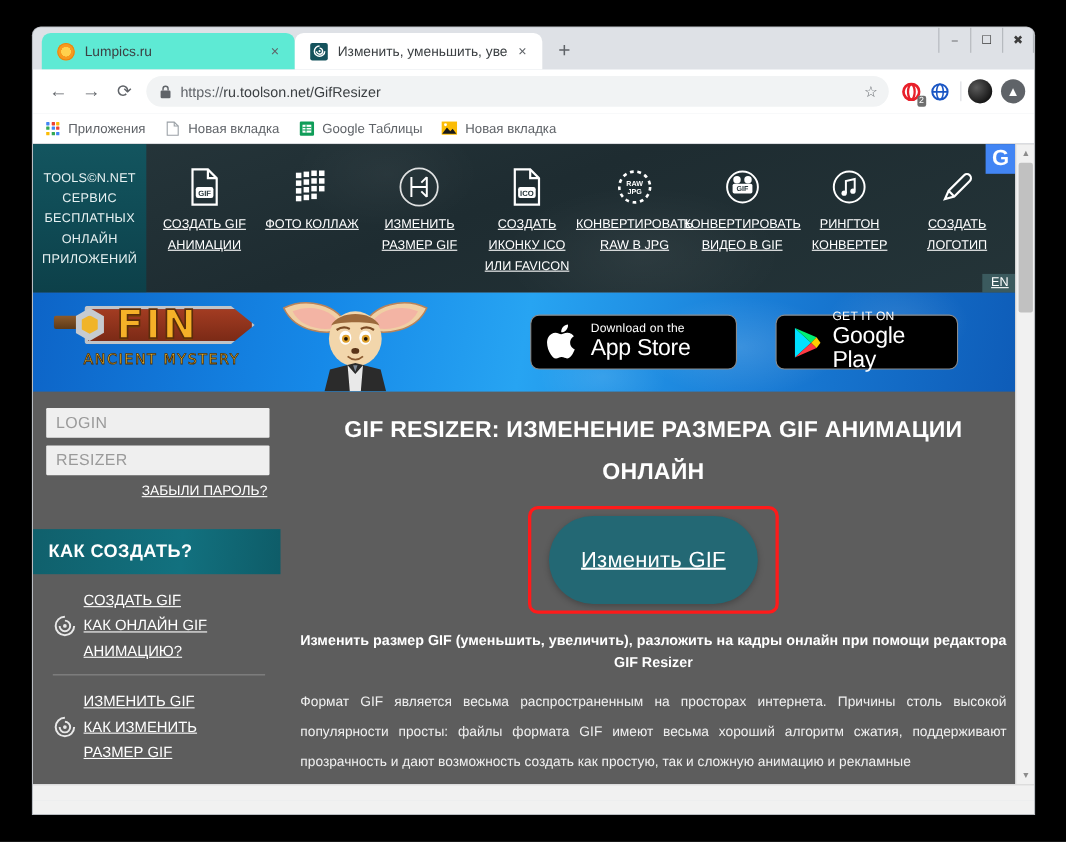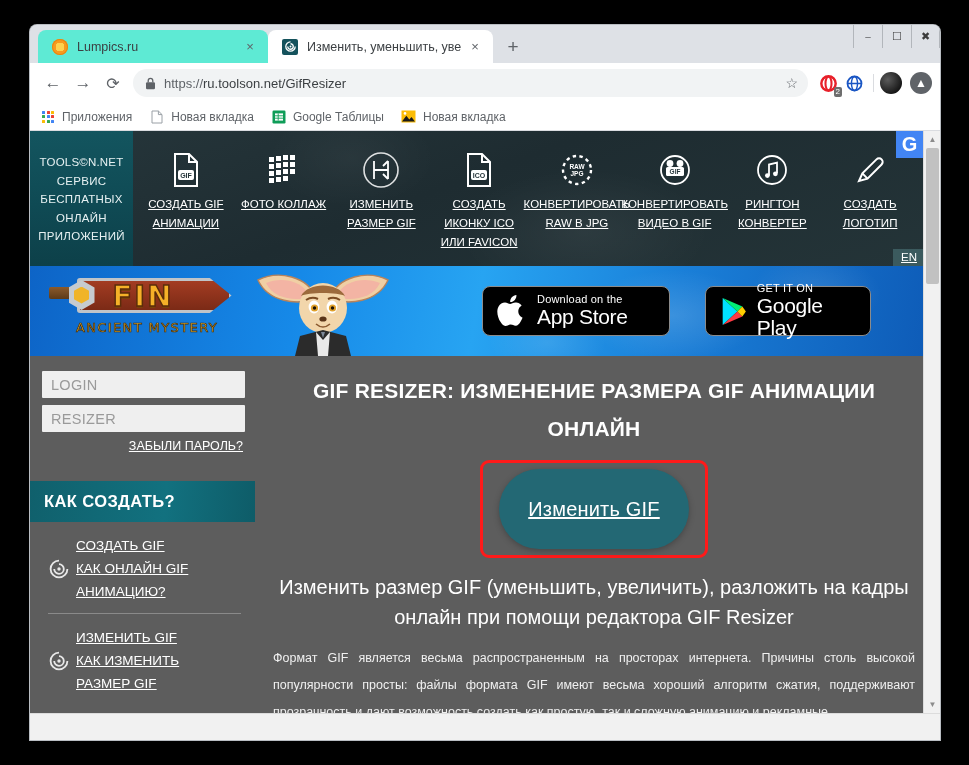--- a/index.html
+++ b/index.html
@@ -258,21 +258,21 @@
     display: block;
   }
   #fin-plaque .sword {
     position: absolute; left: -6px; top: 13px; width: 30px; height: 12px;
     background: linear-gradient(180deg, #8b5a2b, #5d3a18);
     border-radius: 2px; z-index: 2;
   }
   #fin-word {
     position: relative; z-index: 4;
     font-family: "DejaVu Sans", sans-serif;
-    font-size: 29px; font-weight: bold; letter-spacing: 2px;
+    font-size: 36px; font-weight: bold; letter-spacing: 2px;
     color: #f5b128;
     -webkit-text-stroke: 1.5px #5b2d0a;
     text-shadow: 0 2px 0 #7a4208;
     padding-right: 8px;
   }
   #fin-sub {
     font-family: "DejaVu Sans", sans-serif;
     font-size: 13px; font-weight: normal; letter-spacing: 1.4px;
     color: #f6c22e; -webkit-text-stroke: 0.7px #4a2a05;
     margin-top: 3px;
@@ -346,22 +346,22 @@
   #cta-button {
     background: #236874; border-radius: 40px;
     height: 80px; display: flex; align-items: center; justify-content: center;
     box-shadow: 0 2px 6px rgba(0,0,0,0.25);
     margin: 0 10px;
   }
   #cta-button span {
     color: #fff; font-size: 20px; text-decoration: underline; letter-spacing: 0.2px;
   }
   #subtitle {
-    color: #fff; font-size: 20px; font-weight: normal;
-    text-align: center; line-height: 30px; margin-top: 14px;
+    color: #fff; font-size: 13px; font-weight: bold;
+    text-align: center; line-height: 20px; margin-top: 14px;
   }
   #body-text {
     color: #f0f0f0; font-size: 12.5px; line-height: 27px;
     text-align: justify; margin-top: 13px;
   }
 
   
   #v-scrollbar {
     position: absolute; right: 0; top: 0; width: 17px; height: 582px;
     background: #f1f1f1; border-left: 1px solid #dcdcdc;

